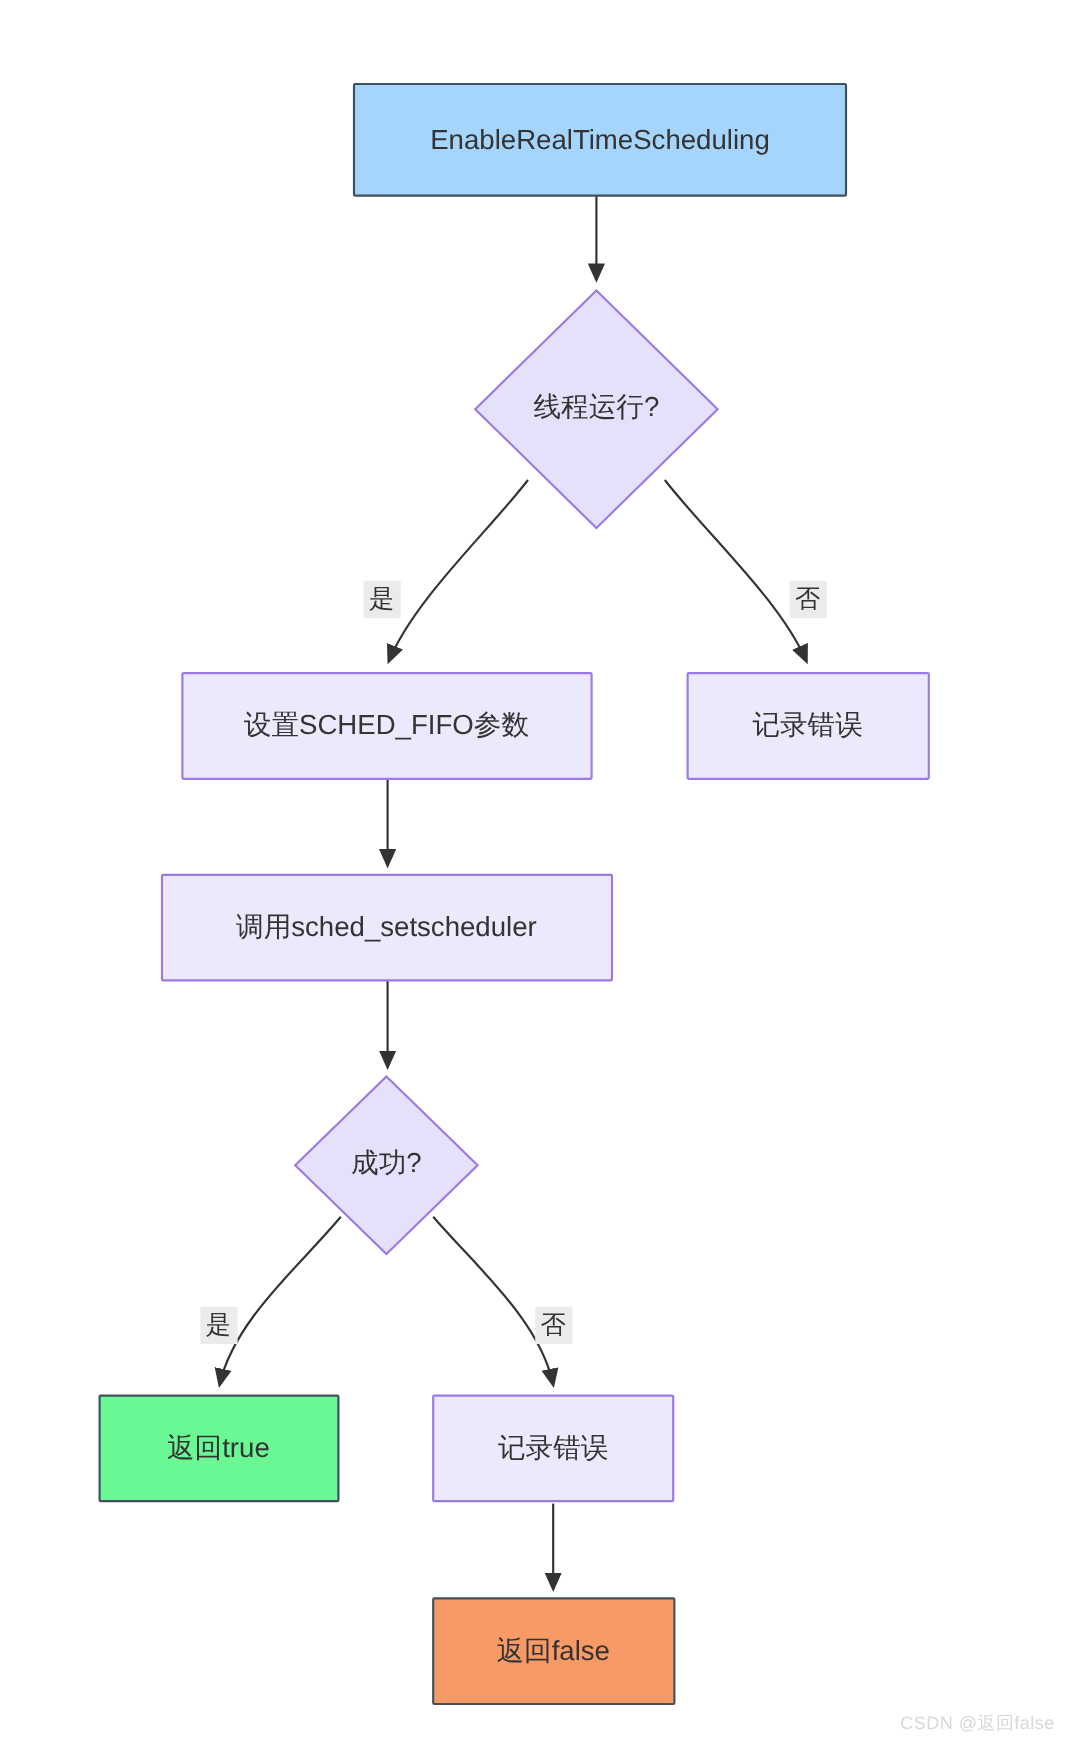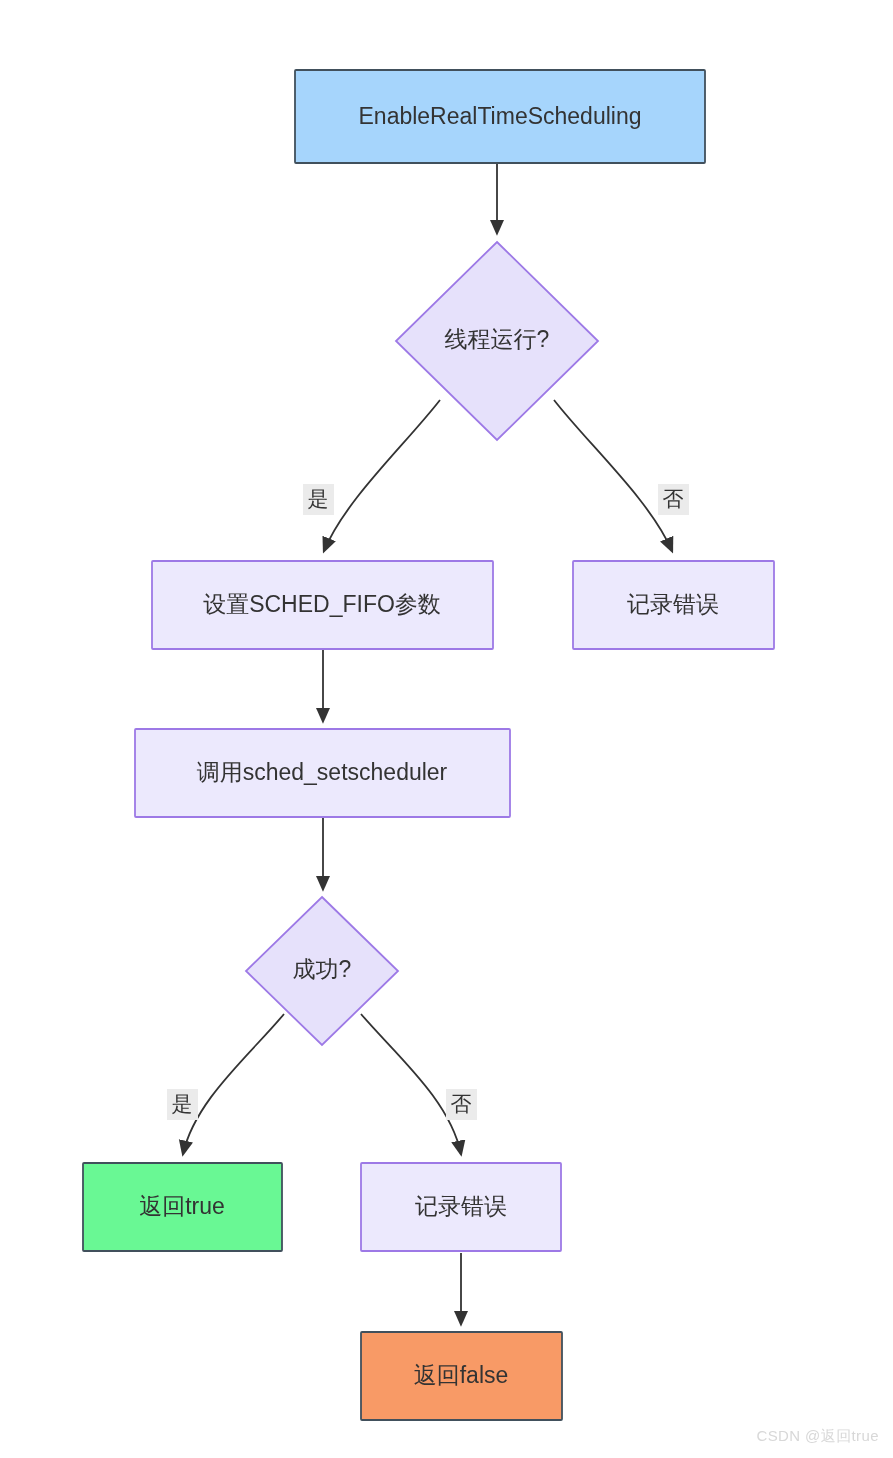--- a/index.html
+++ b/index.html
@@ -139,13 +139,13 @@
     <text class="edge-label" x="182" y="1105">是</text>
   </g>
 
   <g>
     <rect x="446" y="1089" width="31" height="31" fill="#ebebeb"></rect>
     <text class="edge-label" x="461" y="1105">否</text>
   </g>
 
 </svg>
 
-<div class="watermark">CSDN @返回true</div>
+<div class="watermark">CSDN @返回false</div>
 
 </body></html>

